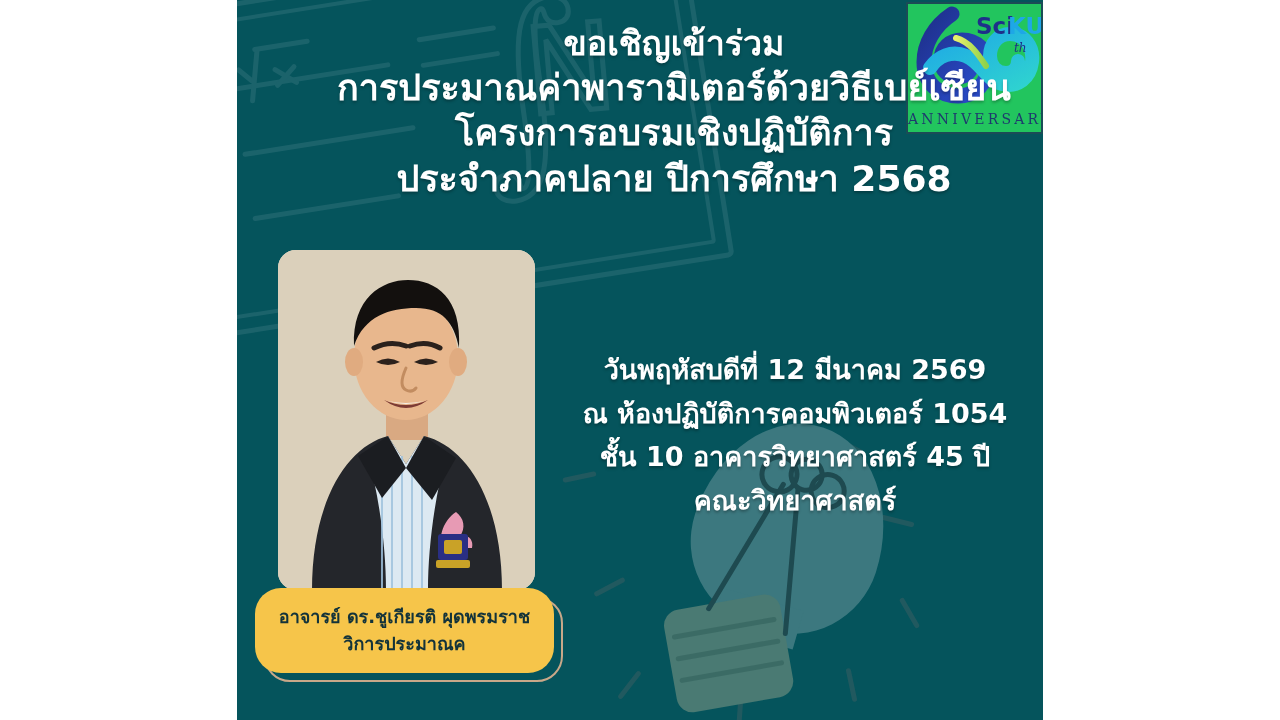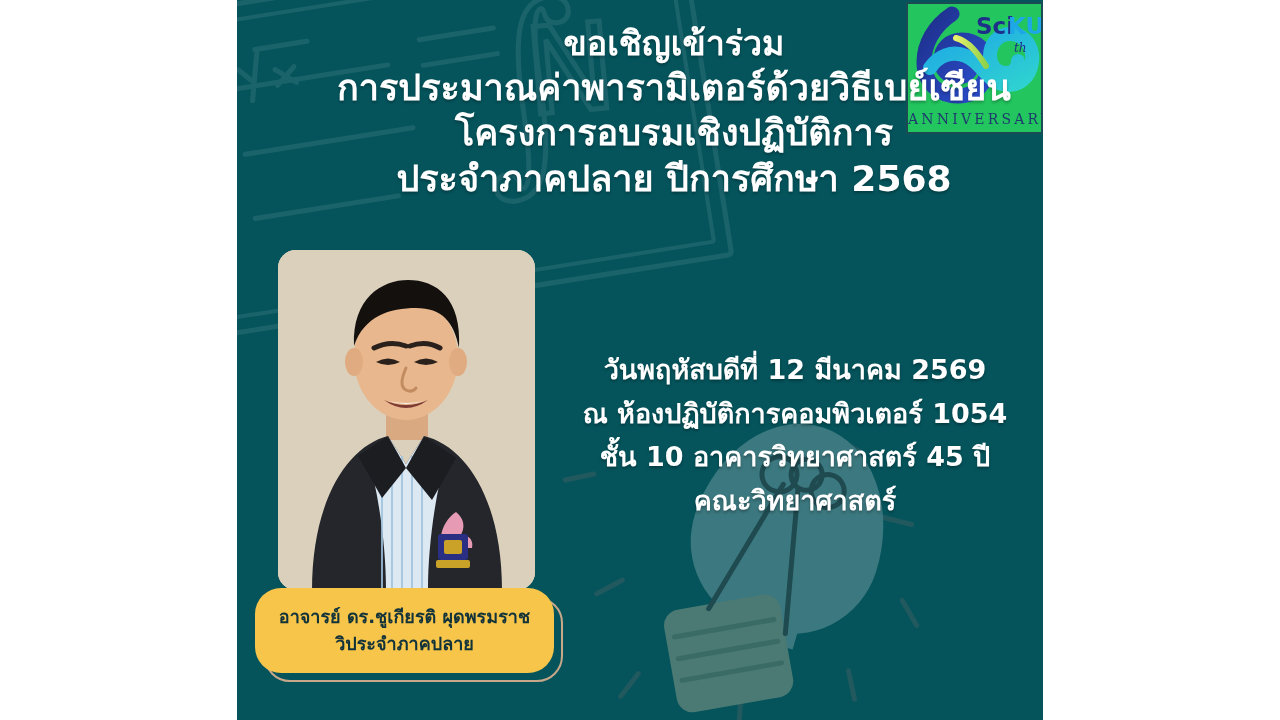--- a/index.html
+++ b/index.html
@@ -297,21 +297,21 @@
           <rect x="-2" y="28" width="18" height="14" rx="2" fill="#c9a227"></rect>
           <rect x="-10" y="48" width="34" height="8" rx="2" fill="#c9a227"></rect>
         </g>
       </svg>
     </div>
 
     <div class="badge-wrap">
       <div class="badge-shadow"></div>
       <div class="badge">
         <span class="nm">อาจารย์ ดร.ชูเกียรติ ผุดพรมราช</span>
-        <span class="role">วิประจำภาคปลาย</span>
+        <span class="role">วิการประมาณค</span>
       </div>
     </div>
 
     <div class="details">
       <span class="ln">วันพฤหัสบดีที่ 12 มีนาคม 2569</span>
       <span class="ln">ณ ห้องปฏิบัติการคอมพิวเตอร์ 1054</span>
       <span class="ln">ชั้น 10 อาคารวิทยาศาสตร์ 45 ปี</span>
       <span class="ln">คณะวิทยาศาสตร์</span>
     </div>
 

